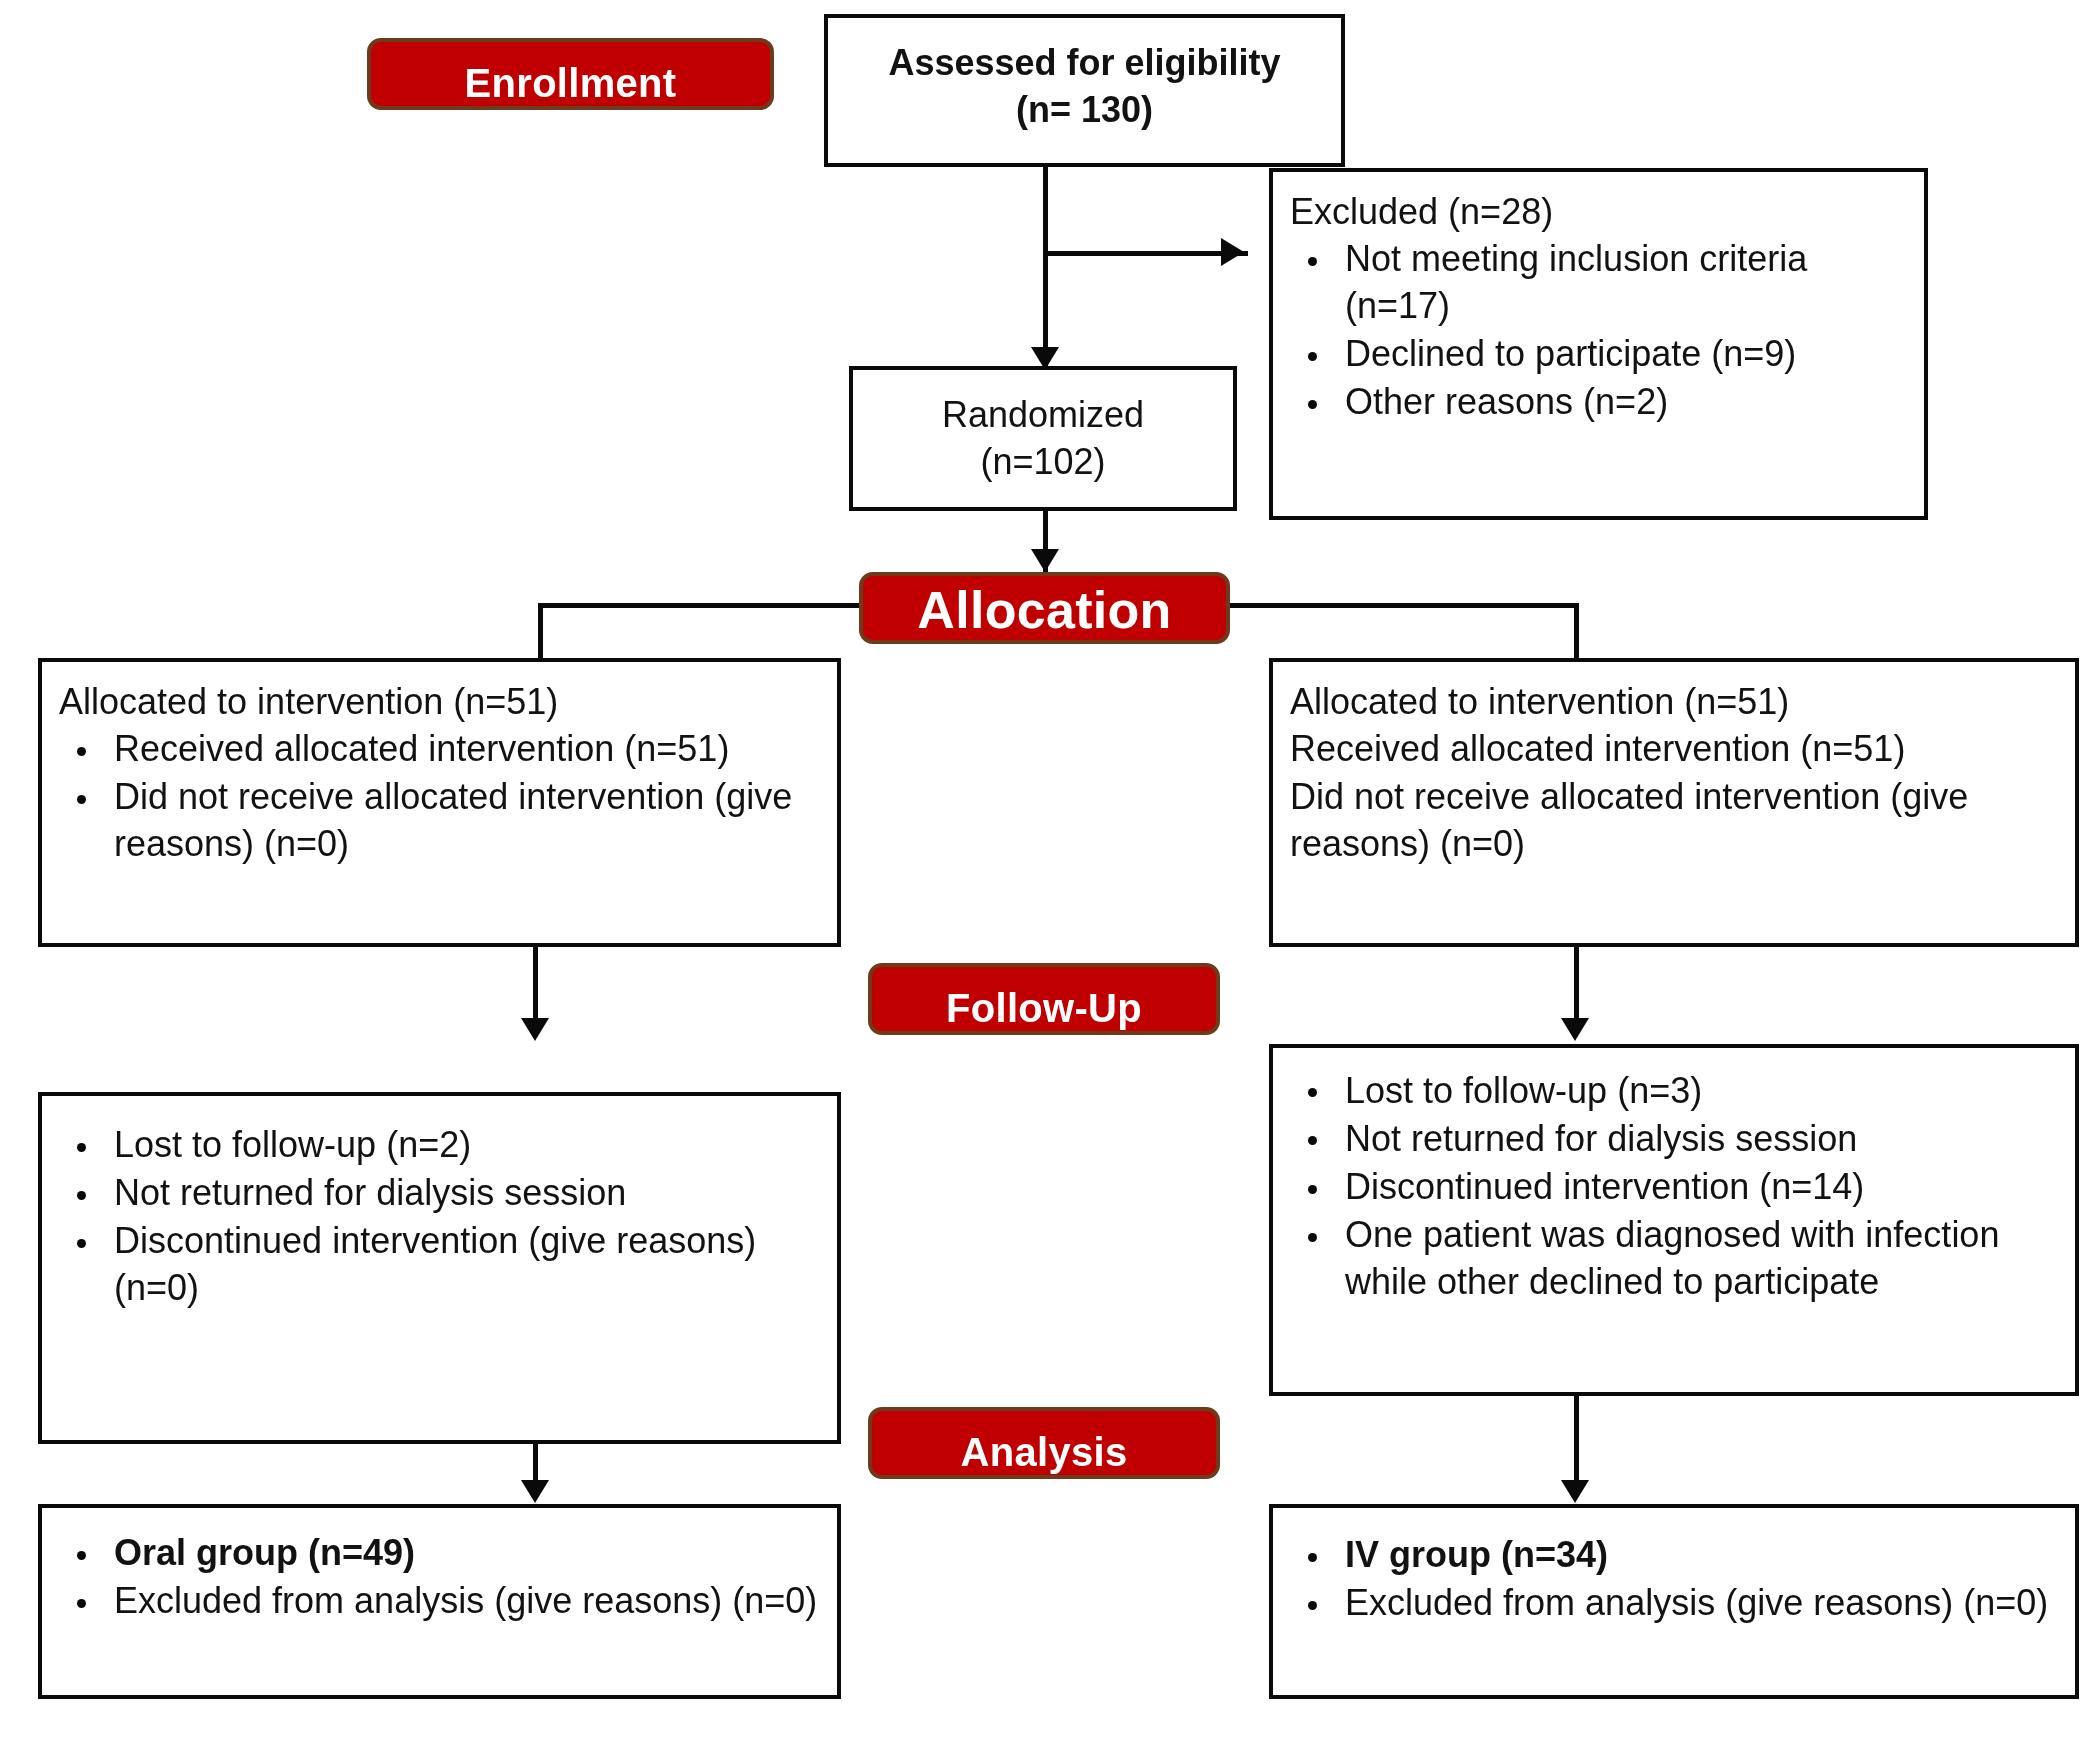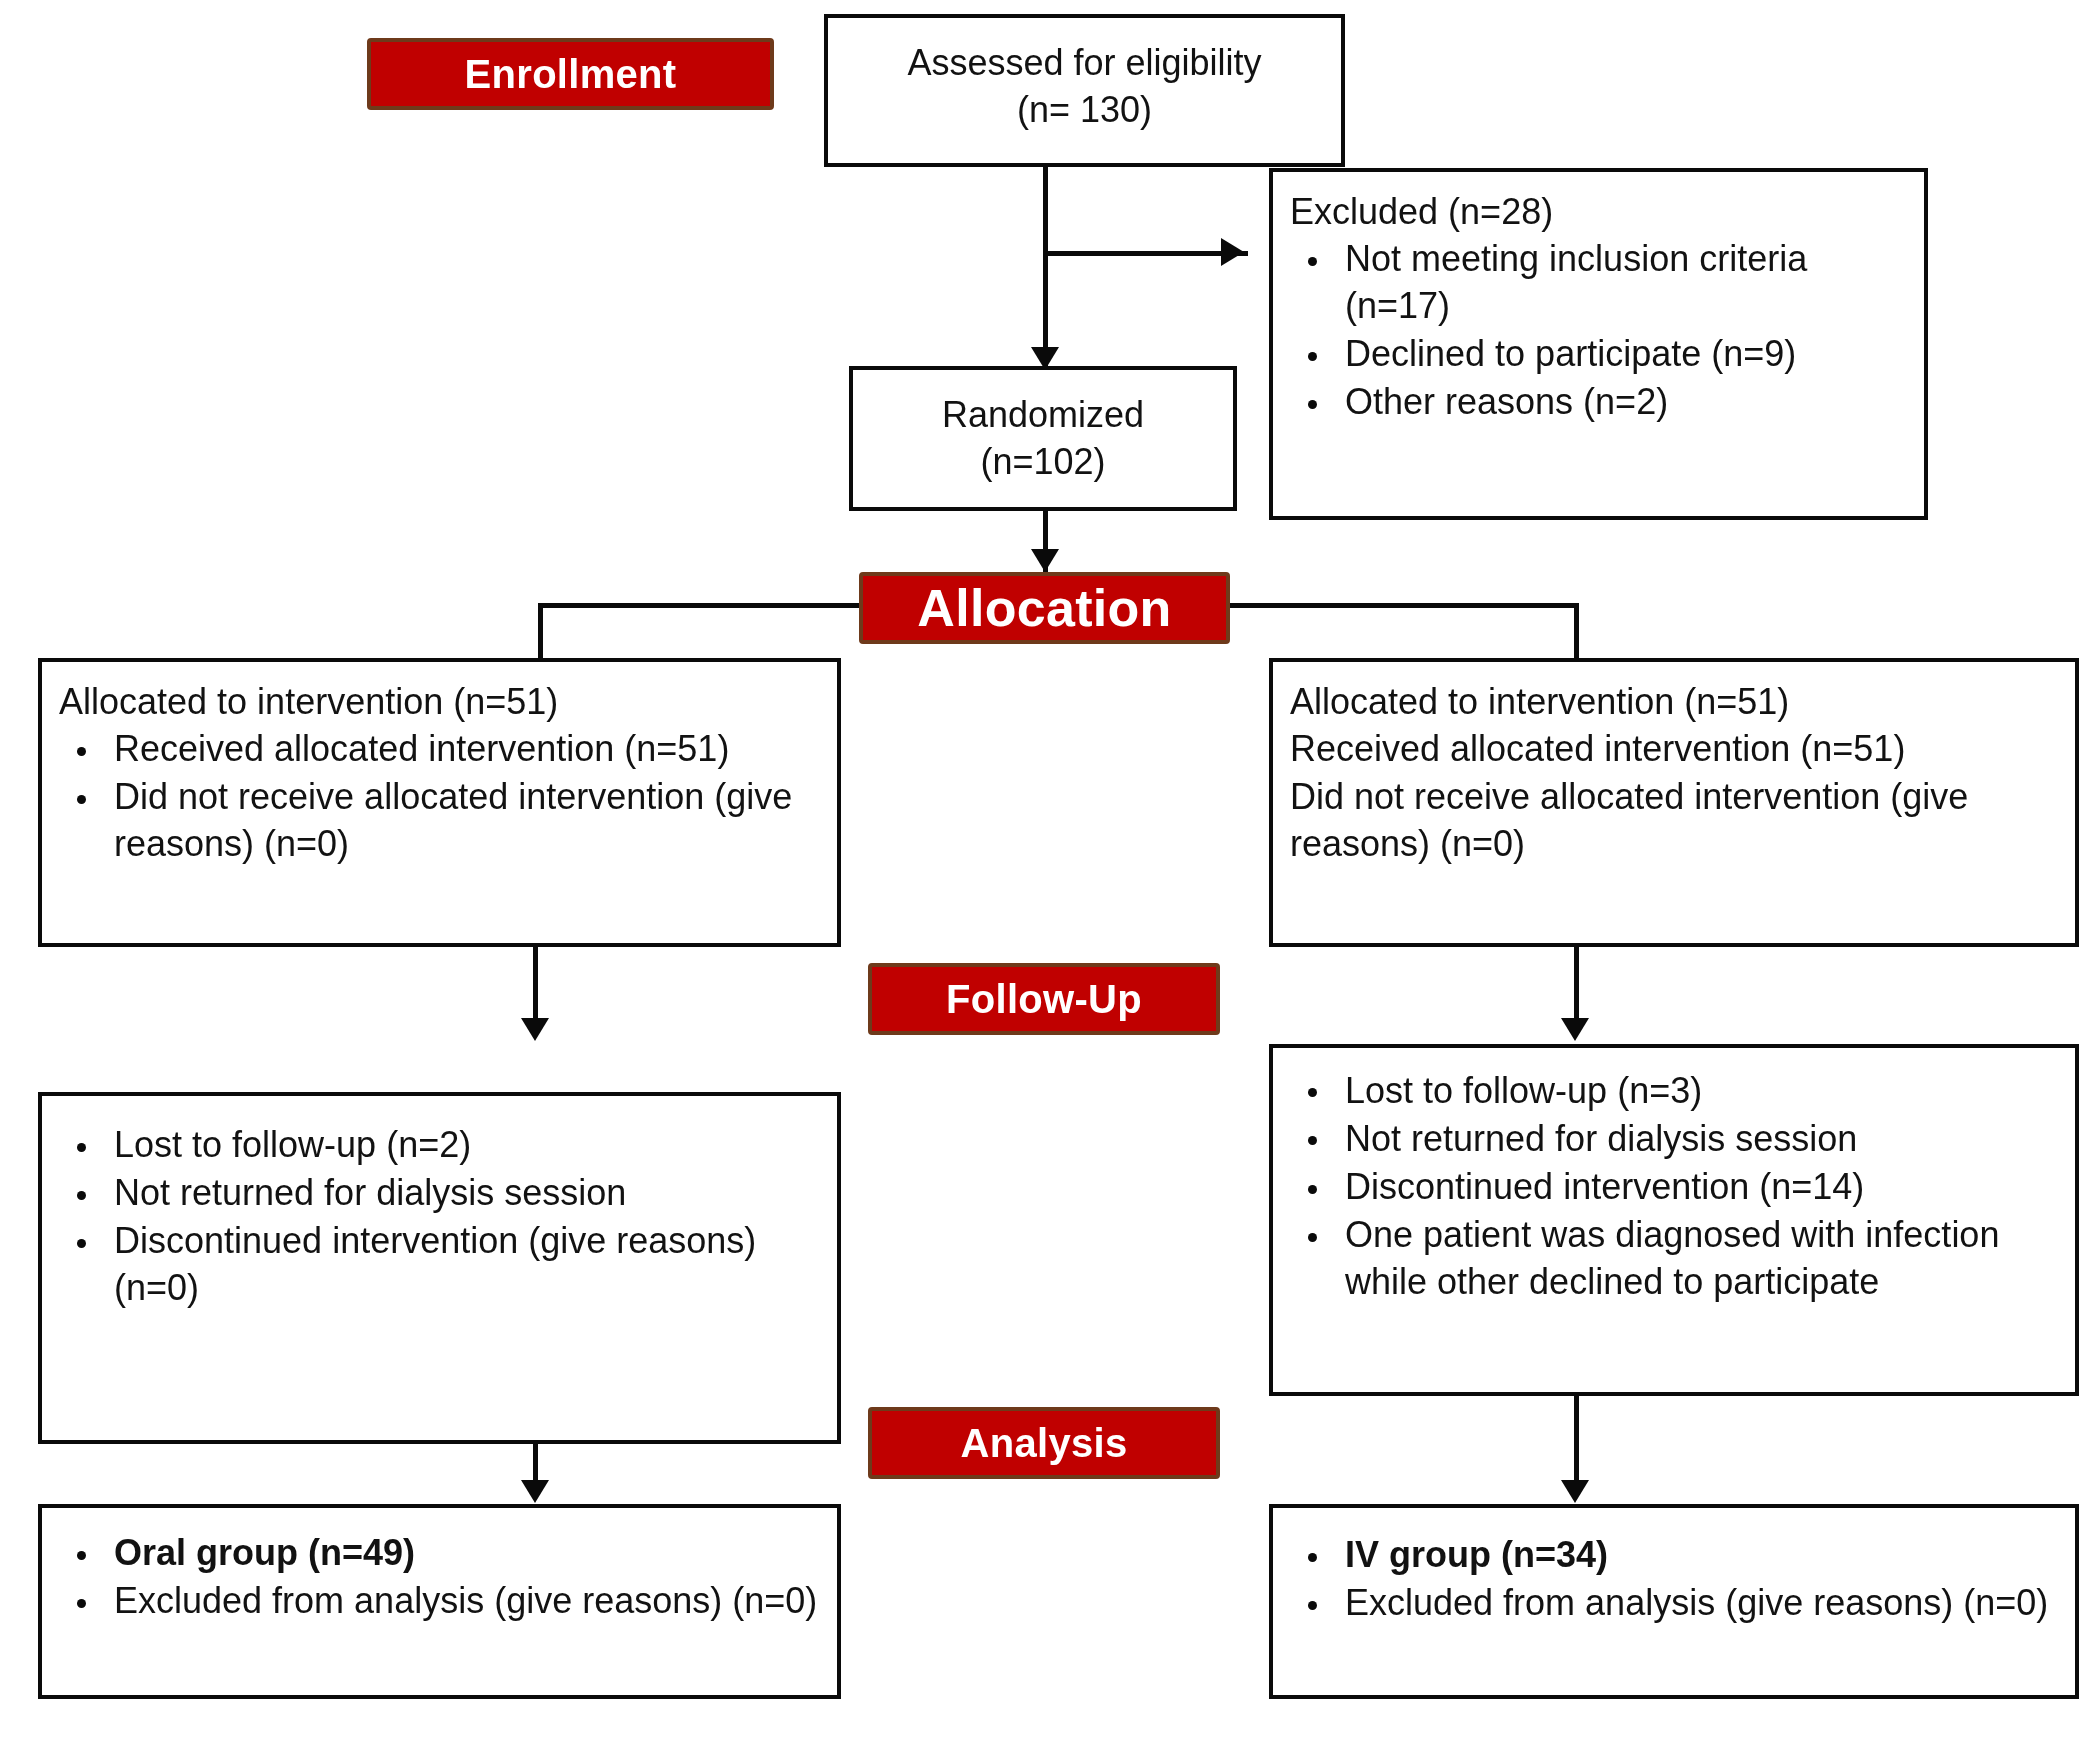--- a/index.html
+++ b/index.html
@@ -16,25 +16,25 @@
     height: 1746px;
     background: #ffffff;
     overflow: hidden;
   }
 
   
   .stage-banner {
     position: absolute;
     background: #C00000;
     border: 4.6px solid #6E3A1B;
-    border-radius: 4px;
+    border-radius: 14px;
     color: #ffffff;
     font-weight: bold;
     display: flex;
-    align-items: center;
+    align-items: flex-end;
     justify-content: center;
     box-sizing: border-box;
     letter-spacing: 0.3px;
     z-index: 5;
   }
 
   
   .flow-box {
     position: absolute;
     background: #ffffff;
@@ -114,21 +114,21 @@
 </head>
 <body>
 
 <div id="canvas">
 
   <div class="stage-banner" style="left:367px; top:38px; width:407px; height:72px; font-size:40px;">
     <span>Enrollment</span>
   </div>
 
   <div class="flow-box" style="left:824px; top:14.3px; width:521px; height:153px;">
-    <div class="box-inner center" style="font-size:36px;">
+    <div class="box-inner center" style="font-size:36px;font-weight:bold;">
       <span class="line-text">Assessed for eligibility</span>
       <span class="line-text">(n= 130)</span>
     </div>
   </div>
 
   <div class="flow-box" style="left:1269px; top:168px; width:659px; height:352px;">
     <div class="box-inner" style="font-size:36px;">
       <span class="line-text">Excluded (n=28)</span>
       <ul class="bullets">
         <li>Not meeting inclusion criteria (n=17)</li>

